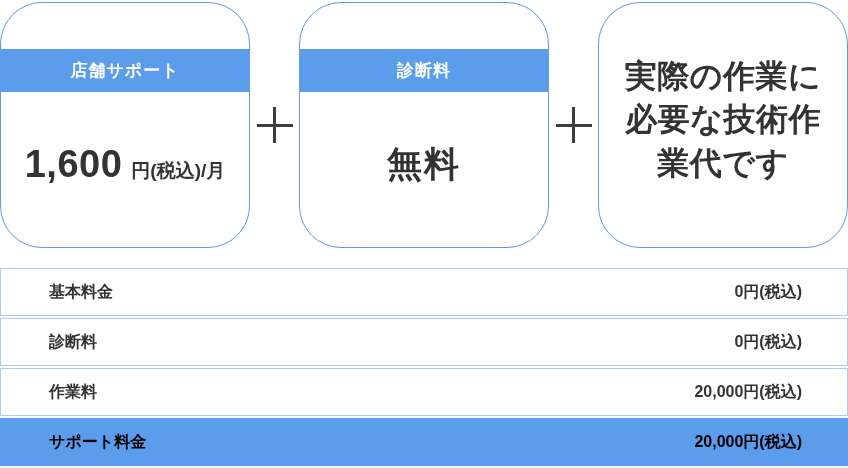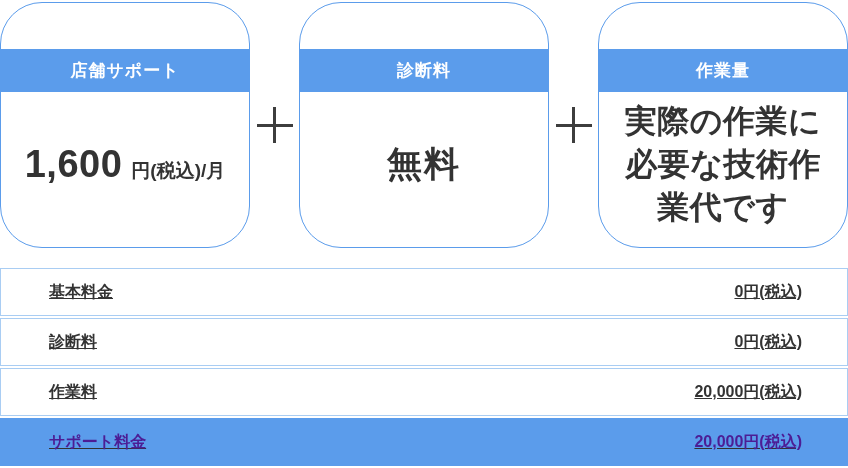--- a/index.html
+++ b/index.html
@@ -104,39 +104,38 @@
     left: 16.5px;
     top: 0;
     width: 3px;
     height: 36px;
     background: #3d3d3d;
   }
 
   
   .price-table {
     margin-top: 20px;
-    text-decoration: underline;
   }
   .price-row {
     height: 48px;
     border: 1px solid #a9cdf3;
     background: #ffffff;
     margin-bottom: 2px;
     display: flex;
     align-items: center;
     justify-content: space-between;
     padding: 0 45px 0 48px;
     font-size: 16px;
     font-weight: 700;
     color: #333333;
   }
   .price-row.highlight {
     background: #5b9ceb;
     border-color: #5b9ceb;
-    color: #4c1d95;
+    color: #000000;
   }
 </style>
 </head>
 <body>
 
 <div class="stage">
 
   <div class="cards-row">
 
     <div class="card">
@@ -157,21 +156,20 @@
       <div class="card-body">
         <span class="free-value">無料</span>
       </div>
     </div>
 
     <div class="plus-wrap">
       <div class="plus"></div>
     </div>
 
     <div class="card">
-      <div class="card-header">作業量</div>
       <div class="card-body">
         <span class="work-desc">実際の作業に必要な技術作業代です</span>
       </div>
     </div>
 
   </div>
 
   <div class="price-table">
 
     <div class="price-row">

